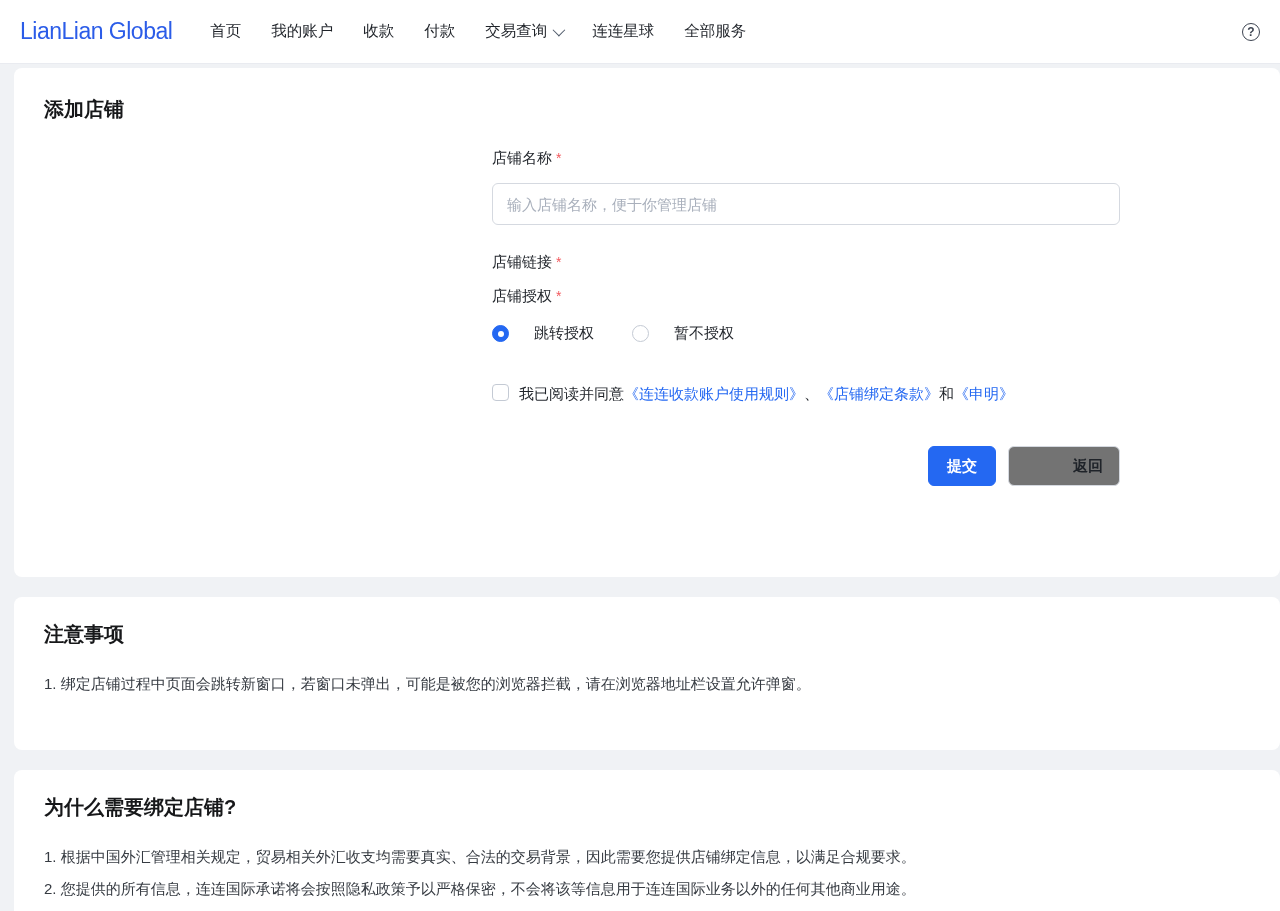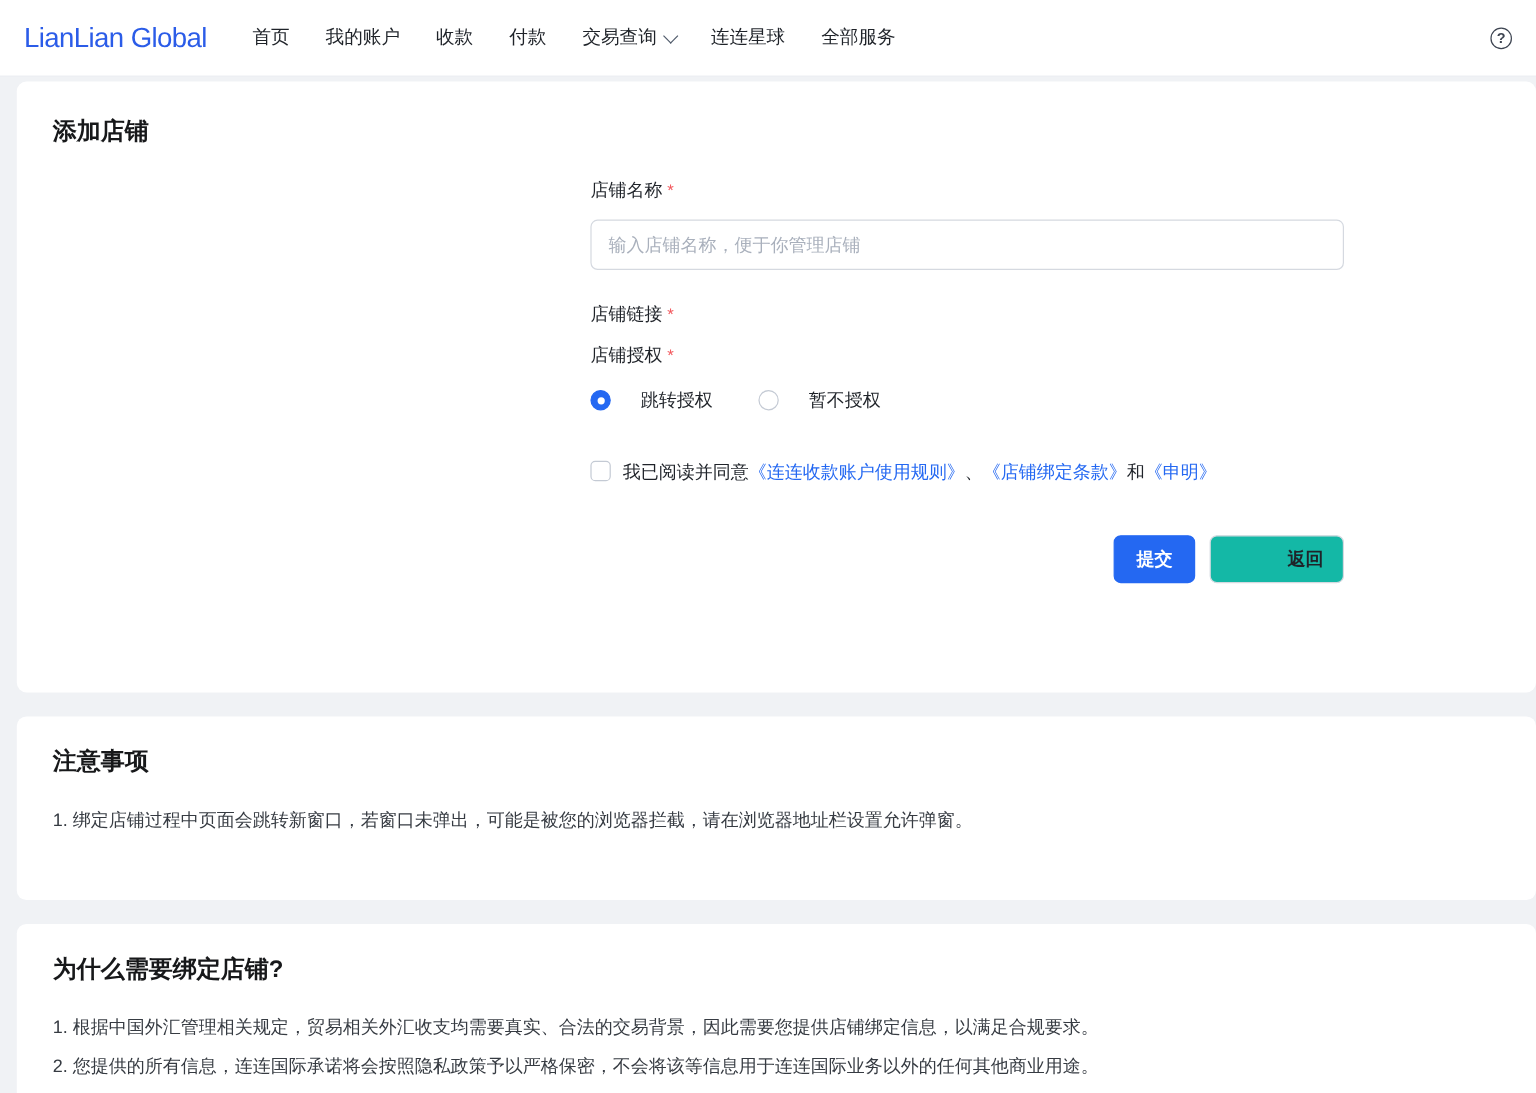--- a/index.html
+++ b/index.html
@@ -177,21 +177,21 @@
     display: flex; align-items: center; justify-content: center; font-weight: bold;
   }
   .btn-primary {
     width: 68px;
     background: #2468f2;
     border: 1px solid #2468f2;
     color: #ffffff;
   }
   .btn-default {
     width: 112px;
-    background: #14b8a6;
+    background: #737373;
     border: 1px solid #d5d9e0;
     color: #1f2329;
     padding-left: 48px;
   }
 </style>
 </head>
 <body>
 
 <header class="topbar">
   <div class="logo">LianLian Global</div>

